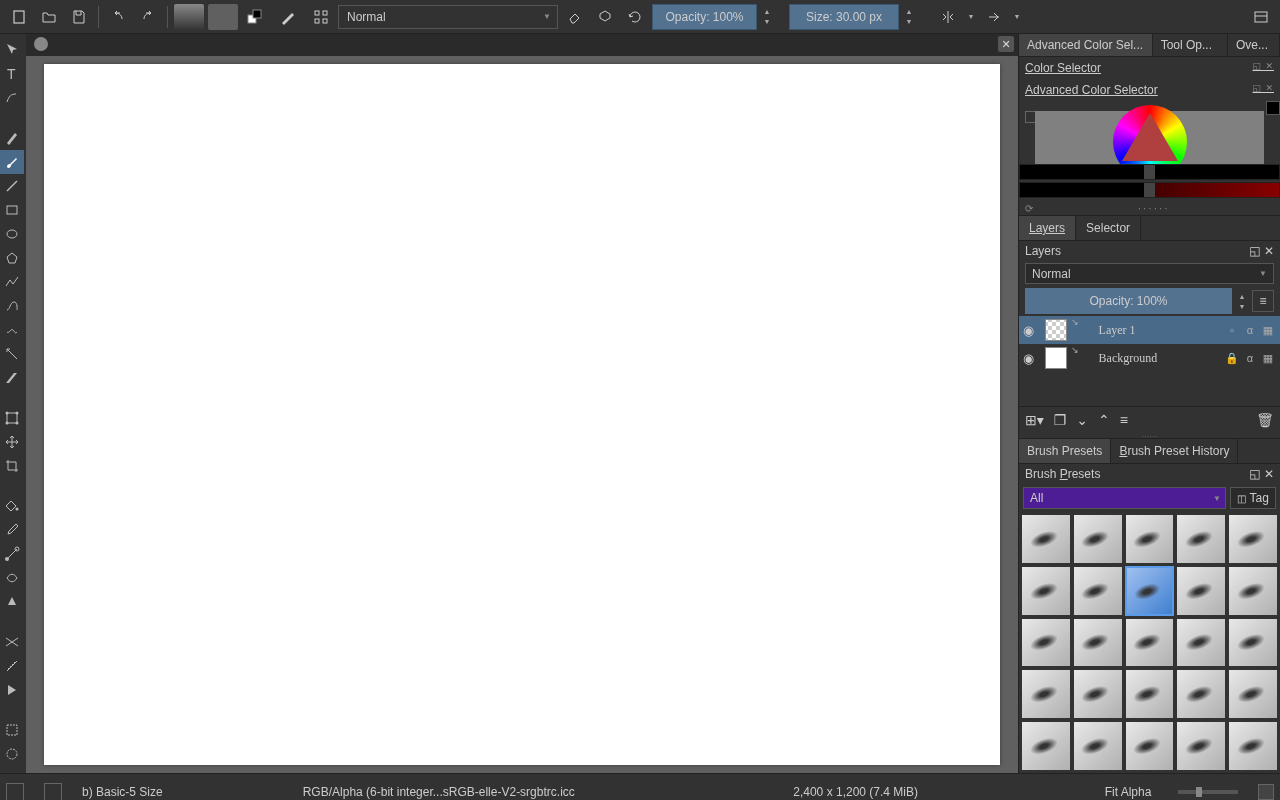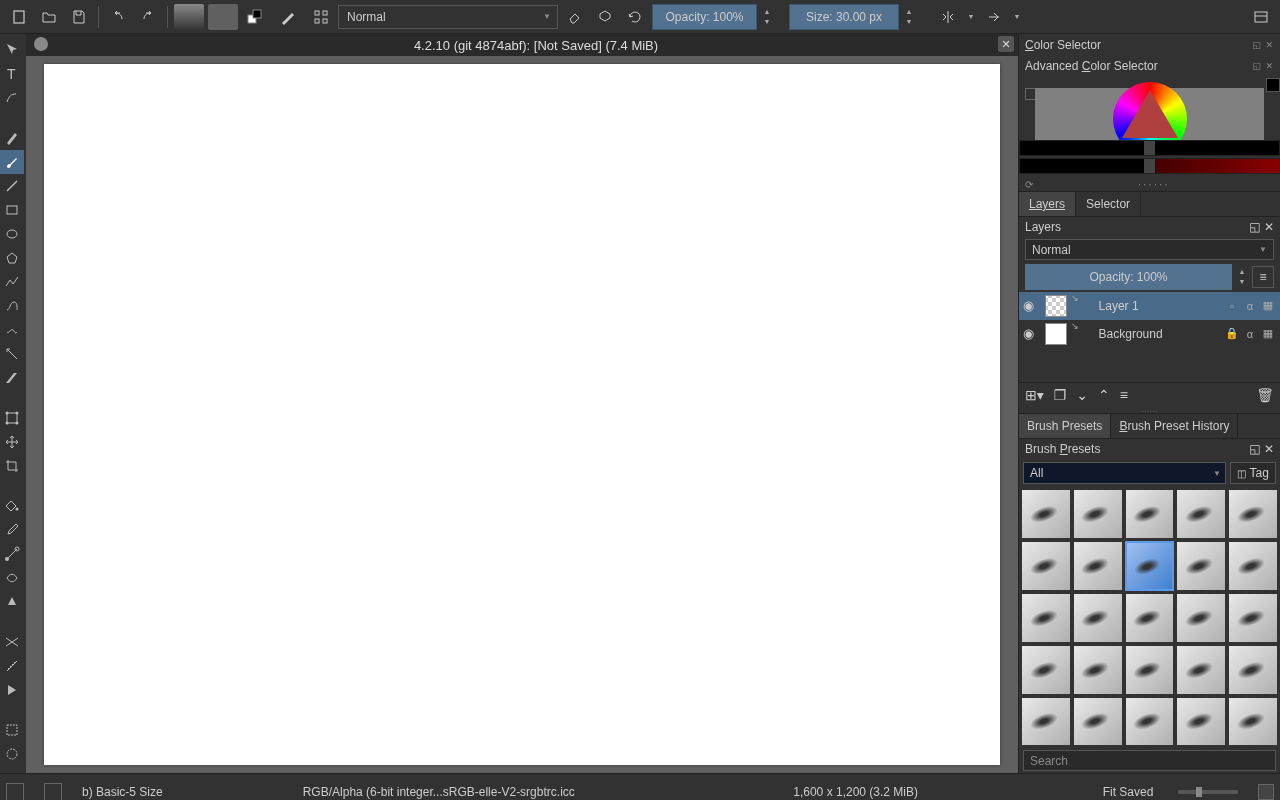--- a/index.html
+++ b/index.html
@@ -27,21 +27,21 @@
 .tool-col .gap { height: 16px; }
 
 .canvas-wrap { flex: 1; background: #606060; position: relative; display:flex; flex-direction:column; }
 .canvas-inner { flex:1; display:flex; align-items:flex-start; justify-content:center; padding: 8px 18px; }
 .canvas { background: #fff; width: 100%; height: 100%; box-shadow: 0 0 4px rgba(0,0,0,0.4); }
 
 .right-col { width: 262px; background: #323232; border-left: 1px solid #222; display: flex; flex-direction: column; }
 .docker-tabs { height: 24px; display: flex; border-bottom: 1px solid #222; }
 .docker-tab { padding: 4px 8px; font-size: 12px; color: #ccc; border-right: 1px solid #222; white-space: nowrap; overflow: hidden; }
 .docker-tab.active { background: #444; }
-.docker-title { height: 22px; padding: 4px 6px; font-size: 12px; background: #323232; display:flex; align-items:center; justify-content:space-between;}
+.docker-title { height: 22px; padding: 4px 6px; font-size: 12px; background: #323232; display:flex; justify-content:space-between;text-decoration:underline;}
 .docker-title .tiny { font-size: 9px; color: #888; letter-spacing:1px;}
 
 .color-sel { height: 120px; background: #323232; position: relative; }
 .color-grey { position: absolute; left: 16px; top: 12px; right: 16px; height: 68px; background: #808080; }
 .color-black { position: absolute; right: 0; top: 2px; width: 14px; height: 14px; background: #000; border:1px solid #555;}
 .color-wheel { position: absolute; left: 50%; top: 6px; transform: translateX(-50%); width: 74px; height: 74px; border-radius: 50%; background: conic-gradient(red,yellow,lime,cyan,blue,magenta,red); }
 .color-tri { position: absolute; left:50%; top: 14px; transform: translateX(-50%); width:0; height:0; border-left: 28px solid transparent; border-right: 28px solid transparent; border-bottom: 48px solid #b04040;}
 .color-strip { position:absolute; left:0; right:0; height: 16px; border:1px solid #222;}
 .strip1 { bottom: 22px; background: linear-gradient(to right, #000 48%, #444 48%, #444 52%, #000 52%);}
 .strip2 { bottom: 4px; background: linear-gradient(to right, #000 48%, #444 48%, #444 52%, #400 52%, #800 100%);}
@@ -56,32 +56,32 @@
 .layer-opacity { flex:1; height: 26px; background:#537290; display:flex; align-items:center; justify-content:center;}
 .layer-opacity-icon { width:22px; height:22px; border:1px solid #555; display:flex; align-items:center; justify-content:center;}
 
 .layer-list { }
 .layer-row { height: 28px; display:flex; align-items:center; gap:4px; padding: 0 4px;}
 .layer-row.selected { background:#4a6a8a;}
 .layer-eye { width:18px; font-size:13px;}
 .layer-thumb { width:22px; height:22px; border:1px solid #888;}
 .layer-thumb.checker { background: repeating-conic-gradient(#ccc 0% 25%, #fff 0% 50%) 50% / 8px 8px;}
 .layer-thumb.white { background:#fff;}
-.layer-name { flex:1; padding-left:16px;}
+.layer-name { flex:1; padding-left:16px;font-family:Liberation Serif, serif;}
 .layer-icons { display:flex; gap:2px;}
 .layer-icons span { width:16px; height:16px; font-size:11px; display:flex; align-items:center; justify-content:center; color:#aaa;}
 
 .layer-btns { height: 30px; display:flex; align-items:center; justify-content:space-between; padding: 0 6px; border-top:1px solid #222;}
 .layer-btns-left { display:flex; gap:10px;}
 .layer-btns span { font-size:14px; color:#ccc;}
 .brush-tabs { height:26px; display:flex; border-top:1px solid #222; border-bottom:1px solid #222;}
 .brush-tab { padding:5px 8px; border-right:1px solid #222;}
 .brush-tab.active { background:#444;}
 .brush-filter-row { display:flex; gap:4px; margin:3px 4px;}
-.brush-filter { flex:1; height:22px; background:#0f172a; border:1px solid #555; display:flex; align-items:center; padding:0 6px; position:relative;}
+.brush-filter { flex:1; height:22px; background:#4c1d95; border:1px solid #555; display:flex; align-items:center; padding:0 6px; position:relative;}
 .brush-filter .dd{position:absolute; right:4px; font-size:8px; color:#888;}
 .brush-tag { width:46px; height:22px; border:1px solid #555; background:#2a2a2a; display:flex; align-items:center; justify-content:center; gap:3px;}
 
 .brush-grid { display:grid; grid-template-columns: repeat(5, 1fr); gap:2px; padding: 2px; }
 .brush-item { aspect-ratio: 1; background: linear-gradient(135deg, #e8e8e8, #b0b0b0); border:1px solid #333; position:relative;}
 .brush-item.selected { border:2px solid #5a9ae6; background: linear-gradient(135deg, #a0c0f0, #4080d0);}
 .brush-item::after { content:''; position:absolute; left:20%; top:50%; width:60%; height:30%; background: radial-gradient(ellipse, #333 20%, transparent 70%); transform: rotate(-20deg) translateY(-50%);}
 
 .brush-search { height:24px; margin:2px 4px; background:#2a2a2a; border:1px solid #555; display:flex; align-items:center; padding:0 6px; color:#888;}
 
@@ -357,29 +357,33 @@
     <div class="tool">
         <svg viewBox="0 0 16 16">
           <circle cx="8" cy="8" r="5" fill="none" stroke="currentColor" stroke-dasharray="2 1"></circle>
         </svg>
       </div>
   </div>
 
   <div class="canvas-wrap">
     <div class="tab-bar">
       <div class="doc-icon"></div>
-      <div class="tab-title">4.2.10 (git 4874abf):  [Not Saved]  (7.4 MiB)</div>
       <div class="tab-close">✕</div>
     </div>
     <div class="canvas-inner">
       <div class="canvas"></div>
     </div>
   </div>
 
   <div class="right-col">
+    <div class="docker-tabs">
+      <div class="docker-tab active" style="flex:2">Advanced Color Sel...</div>
+      <div class="docker-tab" style="flex:1">Tool Op...</div>
+      <div class="docker-tab" style="flex:0.6">Ove...</div>
+    </div>
     <div class="docker-title">
         <span><span class="und">C</span>olor Selector</span>
         <span class="tiny">◱ ✕</span>
       </div>
     <div style="position:relative;">
       <div class="docker-title" style="position:absolute;left:0;top:-22px;padding-left:6px;background:transparent"></div>
     </div>
     <div class="docker-title" style="height:20px;font-size:12px">
         <span>Advanced <span class="und">C</span>olor Selector</span>
         <span class="tiny">◱ ✕</span>
@@ -496,28 +500,27 @@
         <div class="brush-item"></div>
         <div class="brush-item"></div>
         <div class="brush-item"></div>
         <div class="brush-item"></div>
         <div class="brush-item"></div>
         <div class="brush-item"></div>
         <div class="brush-item"></div>
         <div class="brush-item"></div>
         <div class="brush-item"></div>
       </div>
-    <div class="brush-search">Search</div>
   </div>
 </div>
 
 <div class="status-bar">
   <div class="sb-icon"></div>
   <div class="sb-icon"></div>
   <div class="sb-text">b) Basic-5 Size</div>
   <div class="sb-text" style="margin-left:120px">RGB/Alpha (6-bit integer...sRGB-elle-V2-srgbtrc.icc</div>
   <div class="spacer"></div>
-  <div class="sb-text">1,600 x 1,200 (3.2 MiB)</div>
+  <div class="sb-text">2,400 x 1,200 (7.4 MiB)</div>
   <div style="width:140px"></div>
-  <div class="fit-page">Fit Saved</div>
+  <div class="fit-page">Fit Alpha</div>
   <div class="slider"></div>
   <div class="sq"></div>
 </div>
 
 </body></html>

